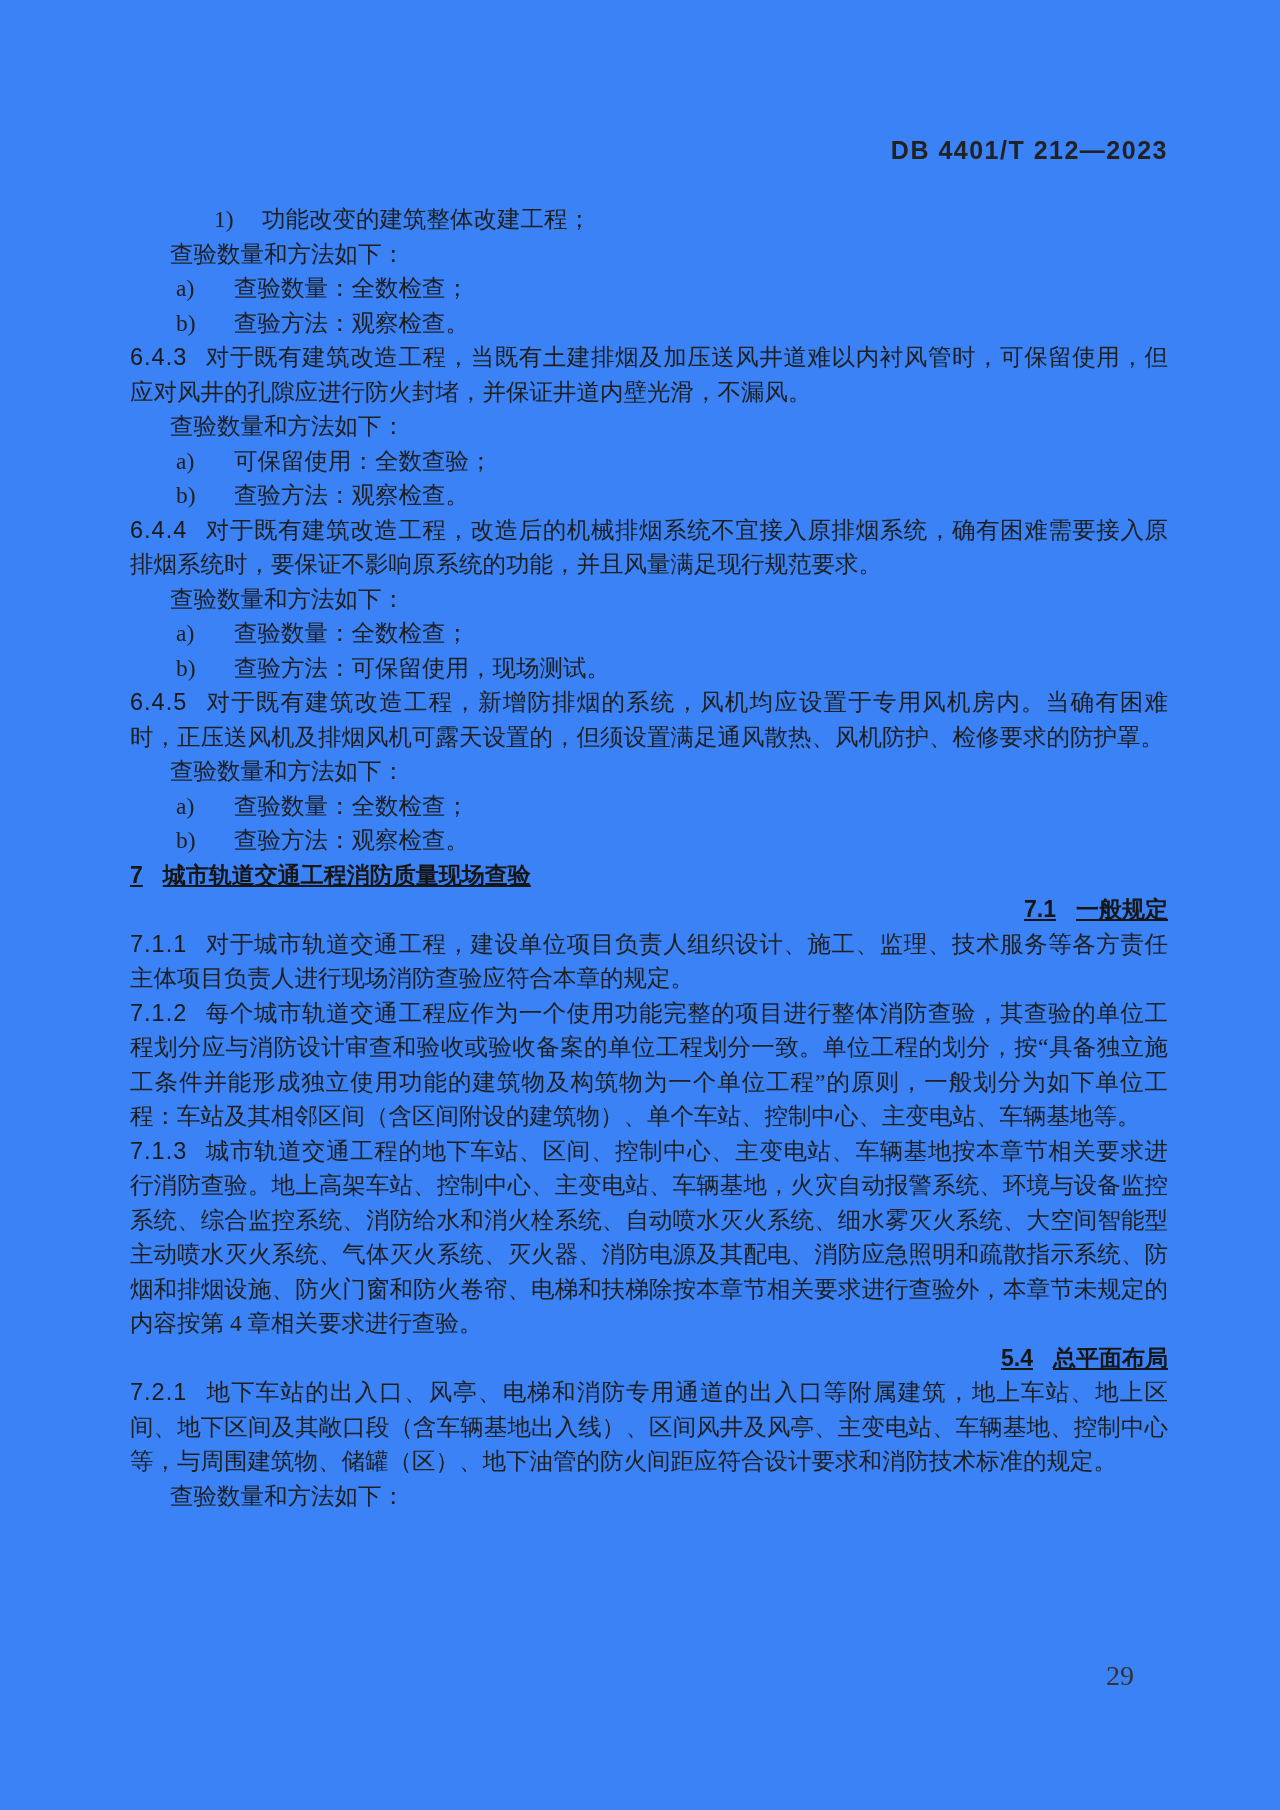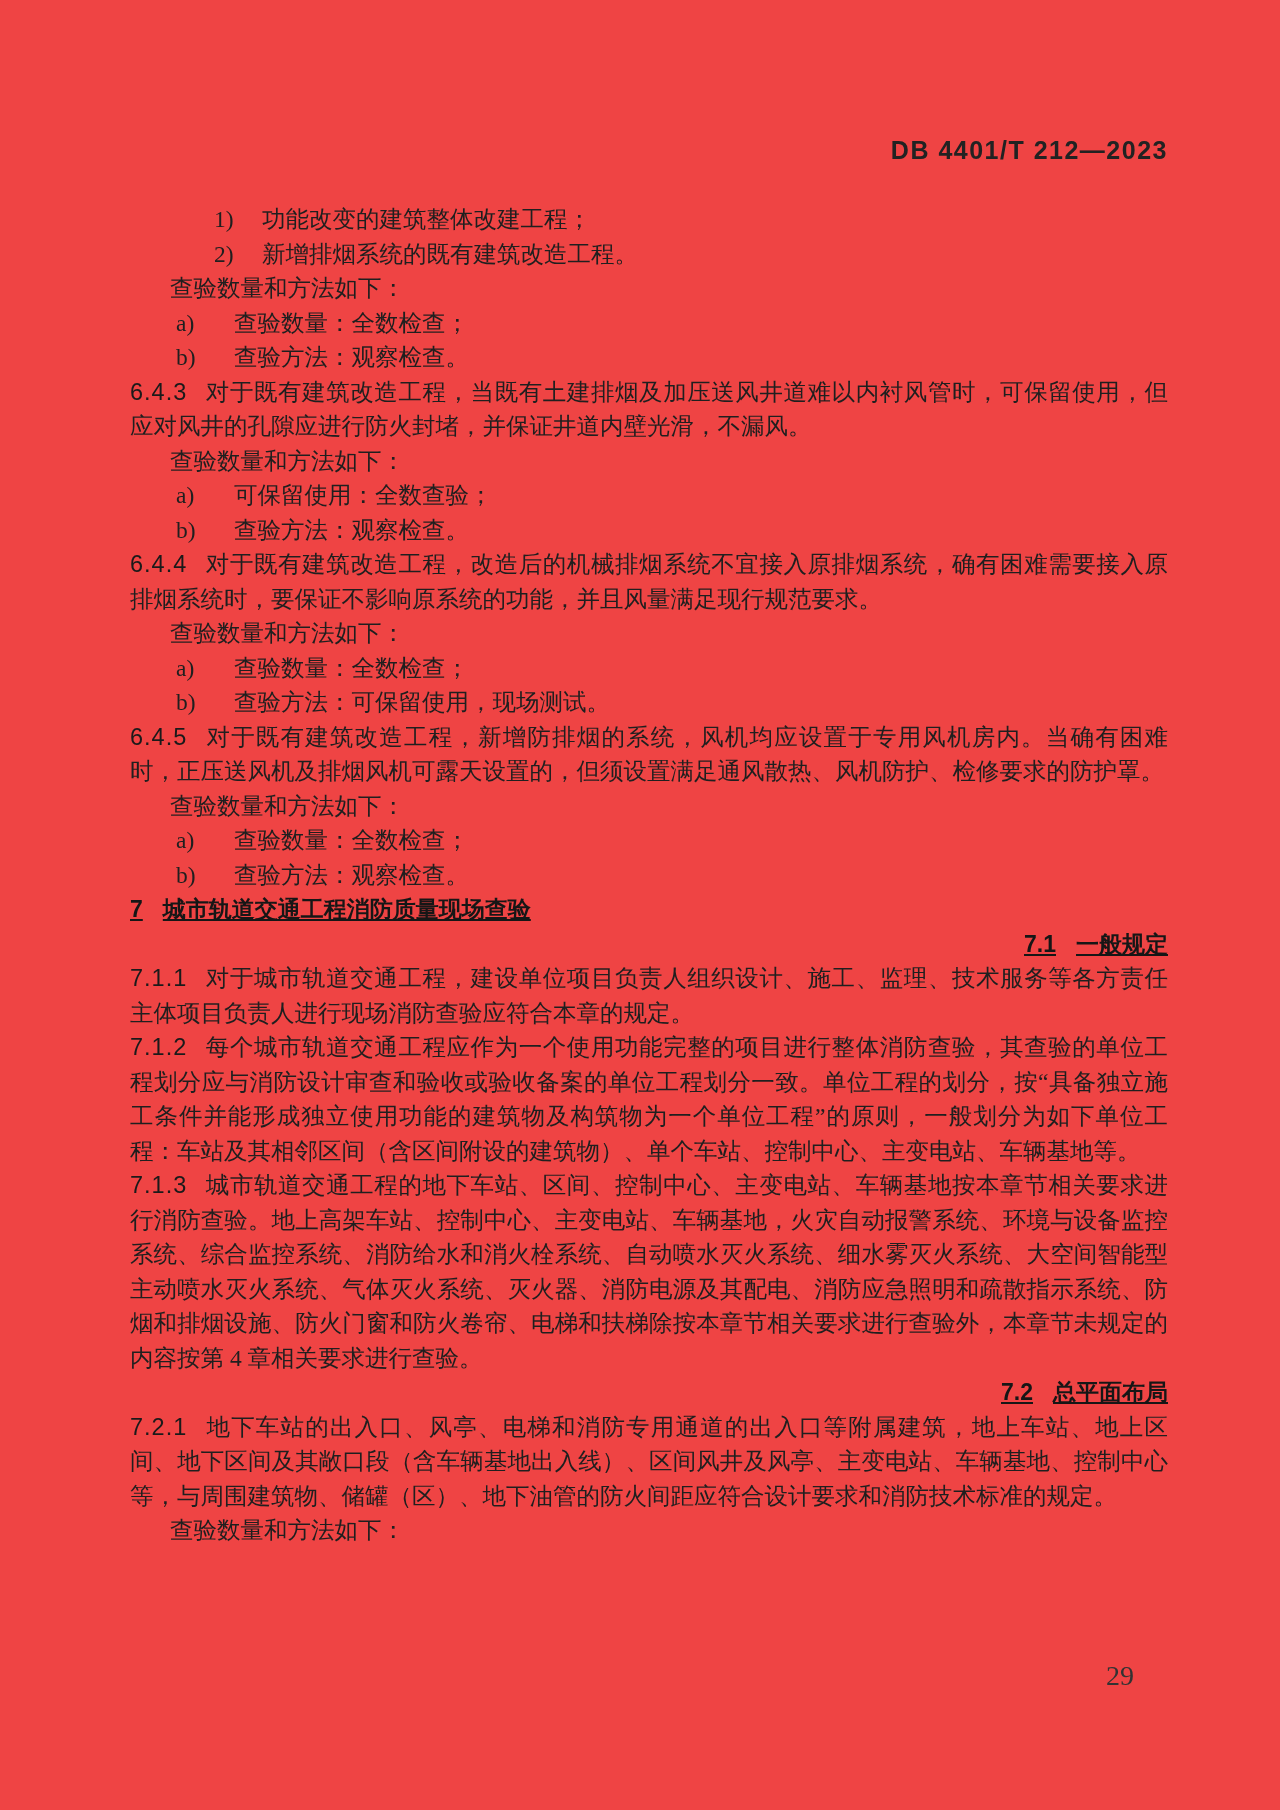--- a/index.html
+++ b/index.html
@@ -4,21 +4,21 @@
 <style>
   * { margin: 0; padding: 0; box-sizing: border-box; }
   html, body { background: #ffffff; }
   body {
     width: 1280px; height: 1810px;
     position: relative;
     overflow: hidden;
     font-family: "Liberation Serif", "DejaVu Serif", serif;
     color: #1f1f1f;
   }
-  .page { position: absolute; inset: 0; background: #ef4444; padding-left: 39px; }
+  .page { position: absolute; inset: 0; background: #3b82f6; padding-left: 39px; }
 
   .page-header {
     position: absolute; top: 136px; right: 112px;
     font-family: "Liberation Sans", "DejaVu Sans", sans-serif;
     font-weight: 700; font-size: 25px; letter-spacing: 1.5px;
     color: #222;
     white-space: nowrap;
   }
 
   .doc-body {
@@ -63,40 +63,39 @@
   }
 </style>
 </head>
 <body>
 
 <div class="page">
   <div class="page-header">DB 4401/T 212—2023</div>
 
   <main class="doc-body">
       <p class="blk list2"><span class="label">1)</span><span class="txt">功能改变的建筑整体改建工程；</span></p>
-      <p class="blk list2"><span class="label">2)</span><span class="txt">新增排烟系统的既有建筑改造工程。</span></p>
       <p class="blk lead"><span class="txt">查验数量和方法如下：</span></p>
       <p class="blk list1"><span class="label">a)</span><span class="txt">查验数量：全数检查；</span></p>
       <p class="blk list1"><span class="label">b)</span><span class="txt">查验方法：观察检查。</span></p>
       <p class="blk clause"><span class="label">6.4.3</span><span class="txt">对于既有建筑改造工程，当既有土建排烟及加压送风井道难以内衬风管时，可保留使用，但应对风井的孔隙应进行防火封堵，并保证井道内壁光滑，不漏风。</span></p>
       <p class="blk lead"><span class="txt">查验数量和方法如下：</span></p>
       <p class="blk list1"><span class="label">a)</span><span class="txt">可保留使用：全数查验；</span></p>
       <p class="blk list1"><span class="label">b)</span><span class="txt">查验方法：观察检查。</span></p>
       <p class="blk clause"><span class="label">6.4.4</span><span class="txt">对于既有建筑改造工程，改造后的机械排烟系统不宜接入原排烟系统，确有困难需要接入原排烟系统时，要保证不影响原系统的功能，并且风量满足现行规范要求。</span></p>
       <p class="blk lead"><span class="txt">查验数量和方法如下：</span></p>
       <p class="blk list1"><span class="label">a)</span><span class="txt">查验数量：全数检查；</span></p>
       <p class="blk list1"><span class="label">b)</span><span class="txt">查验方法：可保留使用，现场测试。</span></p>
       <p class="blk clause"><span class="label">6.4.5</span><span class="txt">对于既有建筑改造工程，新增防排烟的系统，风机均应设置于专用风机房内。当确有困难时，正压送风机及排烟风机可露天设置的，但须设置满足通风散热、风机防护、检修要求的防护罩。</span></p>
       <p class="blk lead"><span class="txt">查验数量和方法如下：</span></p>
       <p class="blk list1"><span class="label">a)</span><span class="txt">查验数量：全数检查；</span></p>
       <p class="blk list1"><span class="label">b)</span><span class="txt">查验方法：观察检查。</span></p>
       <p class="blk heading1"><span class="label">7</span><span class="txt">城市轨道交通工程消防质量现场查验</span></p>
       <p class="blk heading2"><span class="label">7.1</span><span class="txt">一般规定</span></p>
       <p class="blk clause"><span class="label">7.1.1</span><span class="txt">对于城市轨道交通工程，建设单位项目负责人组织设计、施工、监理、技术服务等各方责任主体项目负责人进行现场消防查验应符合本章的规定。</span></p>
       <p class="blk clause"><span class="label">7.1.2</span><span class="txt">每个城市轨道交通工程应作为一个使用功能完整的项目进行整体消防查验，其查验的单位工程划分应与消防设计审查和验收或验收备案的单位工程划分一致。单位工程的划分，按“具备独立施工条件并能形成独立使用功能的建筑物及构筑物为一个单位工程”的原则，一般划分为如下单位工程：车站及其相邻区间（含区间附设的建筑物）、单个车站、控制中心、主变电站、车辆基地等。</span></p>
       <p class="blk clause"><span class="label">7.1.3</span><span class="txt">城市轨道交通工程的地下车站、区间、控制中心、主变电站、车辆基地按本章节相关要求进行消防查验。地上高架车站、控制中心、主变电站、车辆基地，火灾自动报警系统、环境与设备监控系统、综合监控系统、消防给水和消火栓系统、自动喷水灭火系统、细水雾灭火系统、大空间智能型主动喷水灭火系统、气体灭火系统、灭火器、消防电源及其配电、消防应急照明和疏散指示系统、防烟和排烟设施、防火门窗和防火卷帘、电梯和扶梯除按本章节相关要求进行查验外，本章节未规定的内容按第 4 章相关要求进行查验。</span></p>
-      <p class="blk heading2"><span class="label">7.2</span><span class="txt">总平面布局</span></p>
+      <p class="blk heading2"><span class="label">5.4</span><span class="txt">总平面布局</span></p>
       <p class="blk clause"><span class="label">7.2.1</span><span class="txt">地下车站的出入口、风亭、电梯和消防专用通道的出入口等附属建筑，地上车站、地上区间、地下区间及其敞口段（含车辆基地出入线）、区间风井及风亭、主变电站、车辆基地、控制中心等，与周围建筑物、储罐（区）、地下油管的防火间距应符合设计要求和消防技术标准的规定。</span></p>
       <p class="blk lead"><span class="txt">查验数量和方法如下：</span></p>
     </main>
 
   <div class="page-number">29</div>
 </div>
 
 </body></html>

